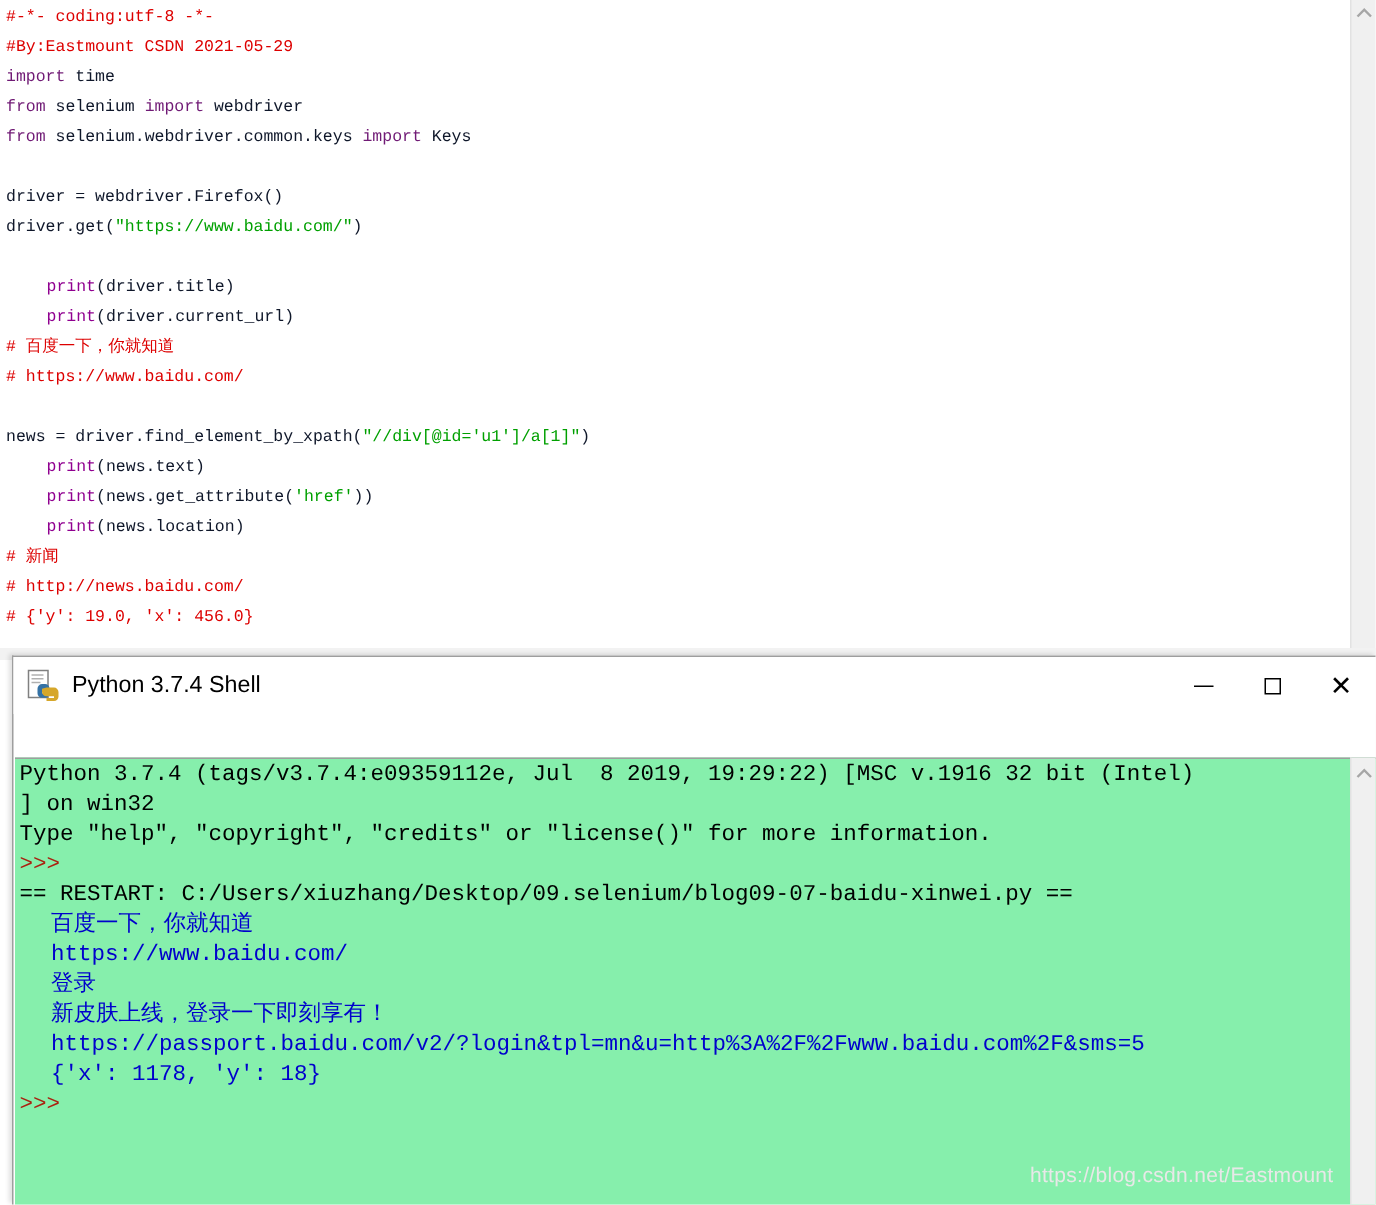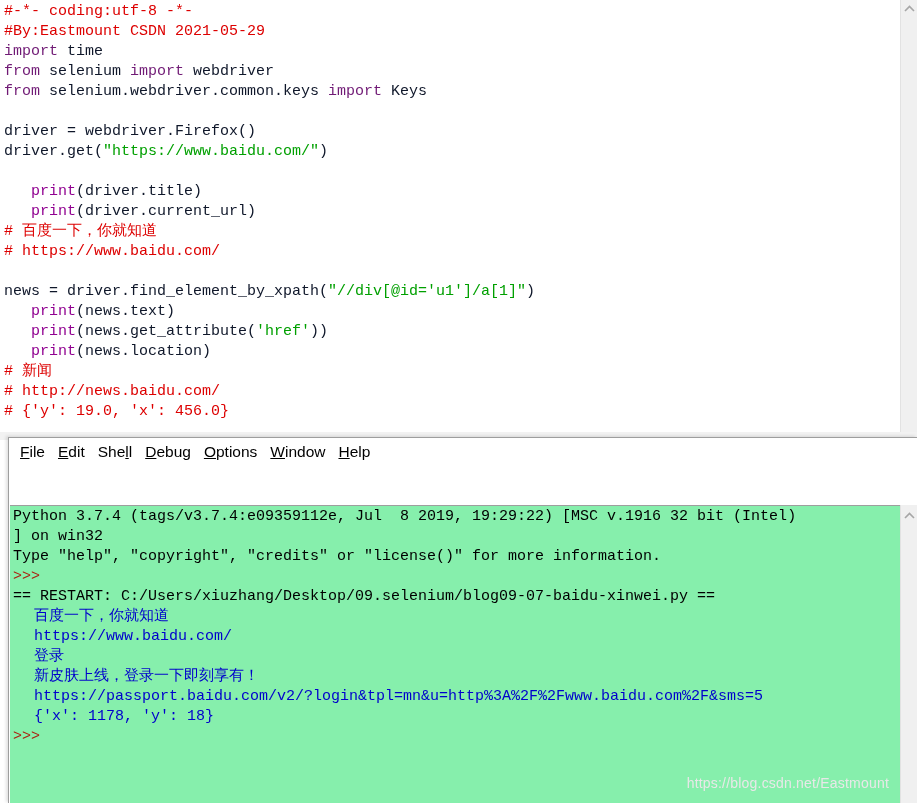--- a/index.html
+++ b/index.html
@@ -23,21 +23,21 @@
     height: 440px;
     background: #ffffff;
     box-sizing: border-box;
   }
   #editor-code {
     position: absolute;
     left: 4px;
     top: 2px;
     width: 876px;
     font-family: "Liberation Mono", "DejaVu Sans Mono", monospace;
-    font-size: 15px;
+    font-size: 11px;
     line-height: 20px;
     white-space: pre;
     color: #000000;
   }
   .ln { display: block; height: 20px; }
   .kw   { color: #701a75; }
   .cm   { color: #dd0000; }
   .st   { color: #00a000; }
   .bi   { color: #900090; margin-left: 27px; }
   .pl   { color: #0f172a; }
@@ -231,30 +231,40 @@
       </svg>
     </div>
     <div id="editor-scroll-thumb"></div>
   </div>
 
   <div id="editor-bottom-edge"></div>
 </div>
 
 <div id="shell-window">
 
-
-  <div id="shell-menubar">
-      <div class="menu-item"><u>F</u>ile</div>
-      <div class="menu-item"><u>E</u>dit</div>
-      <div class="menu-item">She<u>l</u>l</div>
-      <div class="menu-item"><u>D</u>ebug</div>
-      <div class="menu-item"><u>O</u>ptions</div>
-      <div class="menu-item"><u>W</u>indow</div>
-      <div class="menu-item"><u>H</u>elp</div>
-    </div>
+  <div id="shell-titlebar">
+    <div id="shell-icon">
+      <svg width="22" height="22" viewBox="0 0 22 22">
+        <rect x="1" y="1" width="13" height="18" fill="#ffffff" stroke="#808080" stroke-width="1"></rect>
+        <line x1="3" y1="4" x2="11" y2="4" stroke="#b0b0b0" stroke-width="1"></line>
+        <line x1="3" y1="6.5" x2="11" y2="6.5" stroke="#b0b0b0" stroke-width="1"></line>
+        <line x1="3" y1="9" x2="9" y2="9" stroke="#b0b0b0" stroke-width="1"></line>
+        <path d="M7 10 h5 a3 3 0 0 1 3 3 v2 h-5 v1.2 h5 a3 3 0 0 1 -3 3 h-2 a3 3 0 0 1 -3 -3 v-3 a3 3 0 0 1 3 -3 z" fill="#3572A5"></path>
+        <path d="M13 12.4 h5 a3 3 0 0 1 3 3 v3 a3 3 0 0 1 -3 3 h-5 v-2 h5 v-1.2 h-5 a3 3 0 0 1 -3 -3 v-2 z" fill="#d6a72a"></path>
+      </svg>
+    </div>
+    <div id="shell-title">Python 3.7.4 Shell</div>
+
+    <div id="shell-window-controls">
+      <div class="wctl wctl-min"></div>
+      <div class="wctl wctl-max"></div>
+      <div class="wctl wctl-close">✕</div>
+    </div>
+  </div>
+
 
   <div id="shell-text-area">
     <div id="shell-output"><div class="ln sh-norm">Python 3.7.4 (tags/v3.7.4:e09359112e, Jul  8 2019, 19:29:22) [MSC v.1916 32 bit (Intel)</div><div class="ln sh-norm">] on win32</div><div class="ln sh-norm">Type "help", "copyright", "credits" or "license()" for more information.</div><div class="ln sh-err">&gt;&gt;&gt; </div><div class="ln sh-norm">== RESTART: C:/Users/xiuzhang/Desktop/09.selenium/blog09-07-baidu-xinwei.py ==</div><div class="ln sh-out">百度一下，你就知道</div><div class="ln sh-out">https://www.baidu.com/</div><div class="ln sh-out">登录</div><div class="ln sh-out">新皮肤上线，登录一下即刻享有！</div><div class="ln sh-out">https://passport.baidu.com/v2/?login&amp;tpl=mn&amp;u=http%3A%2F%2Fwww.baidu.com%2F&amp;sms=5</div><div class="ln sh-out">{'x': 1178, 'y': 18}</div><div class="ln sh-err">&gt;&gt;&gt; </div></div>
   </div>
 
   <div id="shell-scrollbar">
     <div id="shell-scroll-up">
       <svg width="11" height="8" viewBox="0 0 11 8">
         <path d="M1 6 L5.5 1.5 L10 6" stroke="#a6a6a6" stroke-width="1.6" fill="none"></path>
       </svg>

